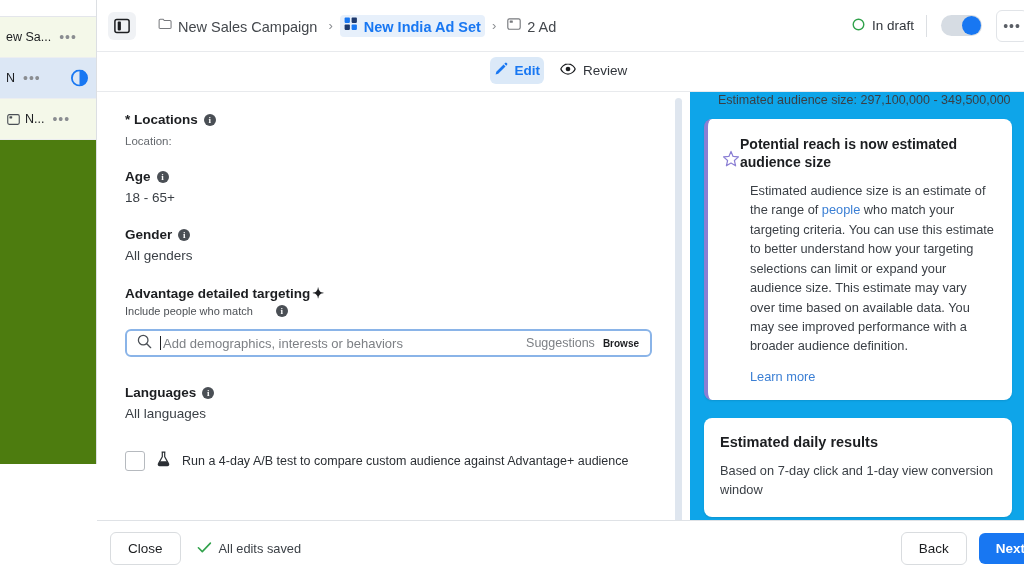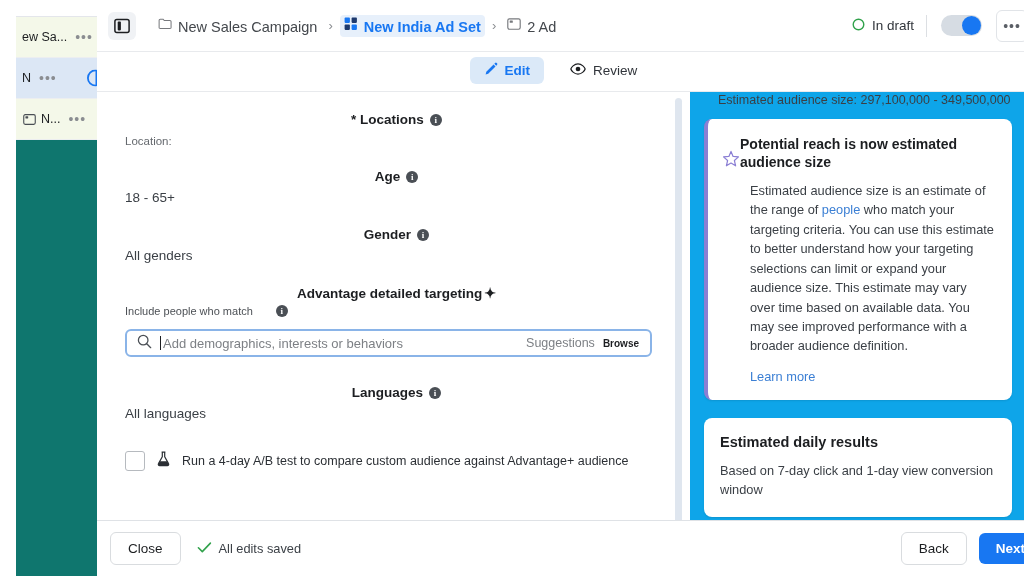--- a/index.html
+++ b/index.html
@@ -12,23 +12,23 @@
   }
   #app {
     position: relative;
     width: 1024px; height: 576px;
     background: #ffffff;
     overflow: hidden;
   }
 
   
   .sidebar {
-    position: absolute; left: 16px; top: 0;
-    width: 97px; height: 576px;
-    background: #0f766e;
+    position: absolute; left: 0; top: 0;
+    width: 97px; height: 464px;
+    background: #4d7c0f;
     border-right: 1px solid #dcdfe3;
     box-sizing: border-box;
     overflow: hidden;
   }
   .sb-topstrip {
     height: 17px;
     background: #ffffff;
     border-bottom: 1px solid #e4e6eb;
     box-sizing: border-box;
   }
@@ -186,21 +186,21 @@
     align-items: center;
     justify-content: center;
     gap: 12px;
     background: #ffffff;
     border-bottom: 1px solid #e8eaed;
     padding-bottom: 2px;
     box-sizing: border-box;
   }
   .tab {
     display: flex; align-items: center; gap: 7px;
-    padding: 5px 14px;
+    padding: 5px 4px;
     border-radius: 6px;
     cursor: pointer;
     font-size: 13.5px;
   }
   .tab.active {
     background: #dbe9f8;
     color: #1877f2;
     font-weight: bold;
   }
   .tab.inactive {
@@ -245,21 +245,20 @@
     overflow: hidden;
     position: relative;
   }
 
   
   .field-title {
     display: flex; align-items: center; gap: 6px;
     font-size: 13.5px;
     font-weight: bold;
     color: #1c1e21;
-    justify-content: center;
   }
   .field-value {
     font-size: 13.5px;
     color: #3a3f45;
     margin-top: 6px;
   }
   .sub-label {
     font-size: 11.5px;
     color: #65696e;
     margin-top: 8px;

